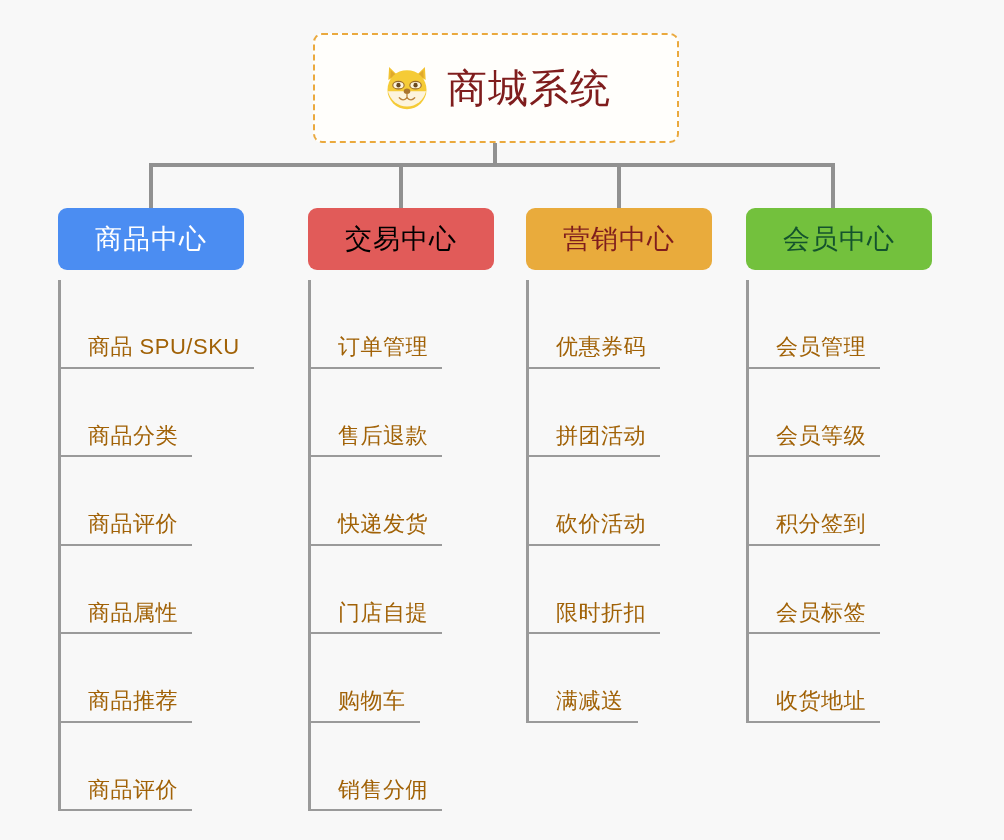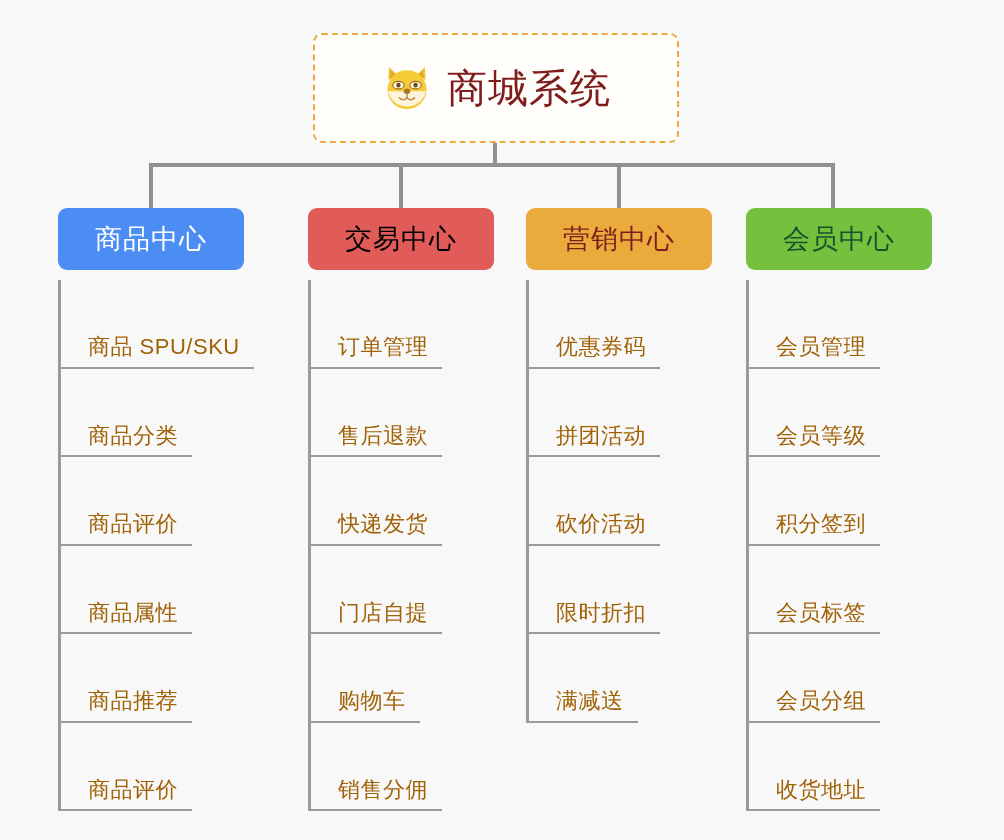--- a/index.html
+++ b/index.html
@@ -252,21 +252,18 @@
       <div class="leaf-item">
         <span class="leaf-label">会员等级</span>
       </div>
       <div class="leaf-item">
         <span class="leaf-label">积分签到</span>
       </div>
       <div class="leaf-item">
         <span class="leaf-label">会员标签</span>
       </div>
       <div class="leaf-item">
-        <span class="leaf-label">会员分组</span>
-      </div>
-      <div class="leaf-item">
         <span class="leaf-label">收货地址</span>
       </div>
     </div>
   </div>
 
 </div>
 
 </body></html>

